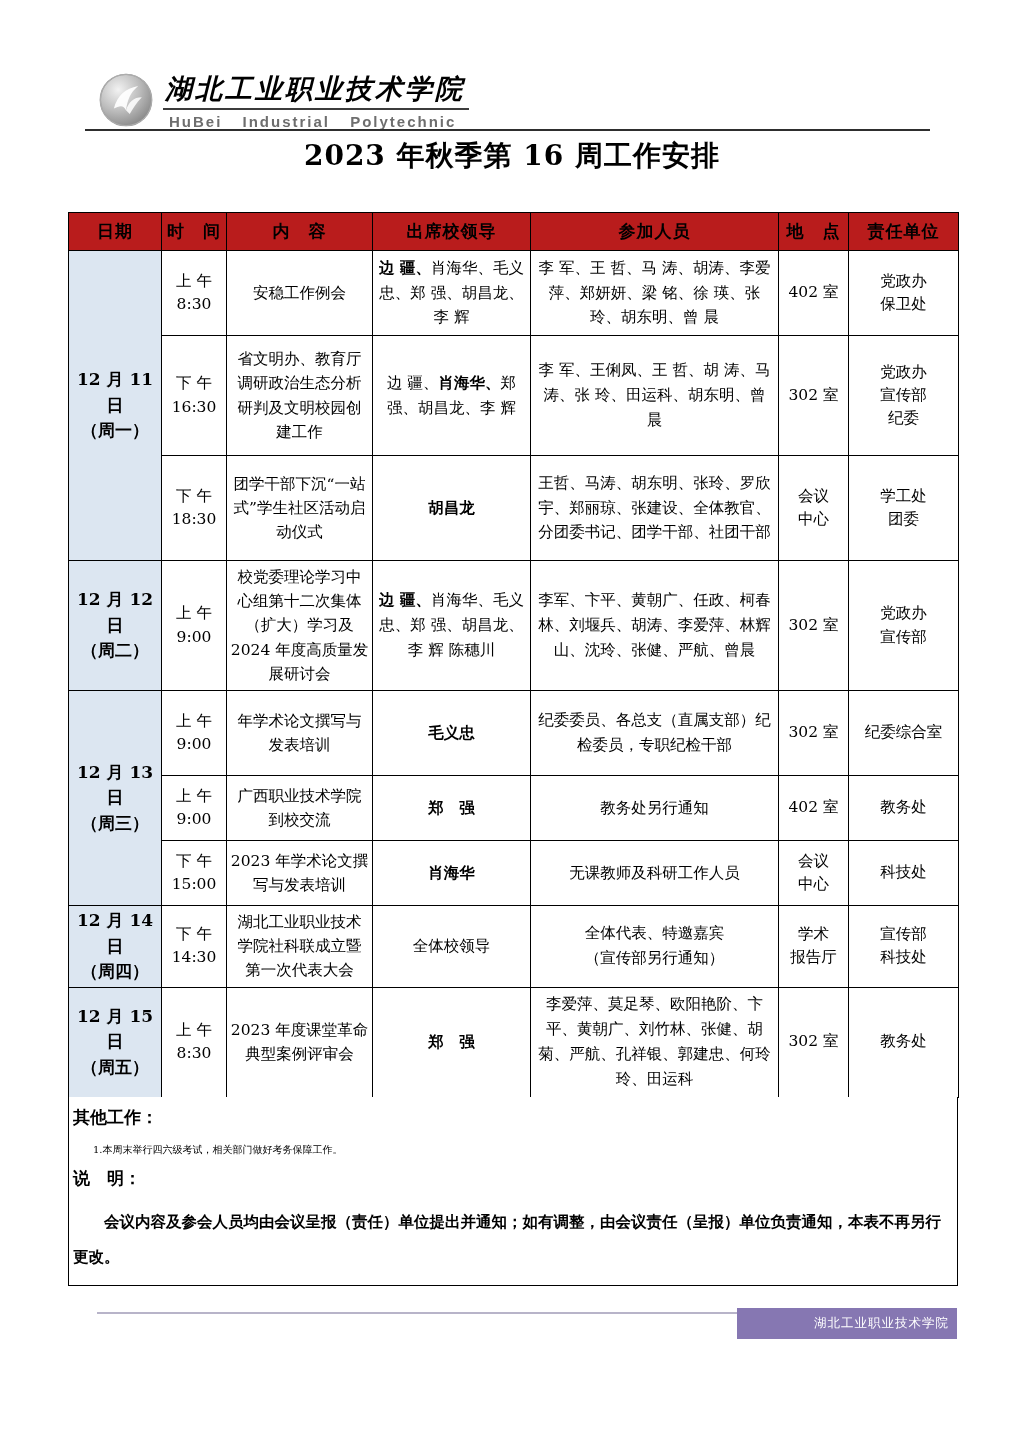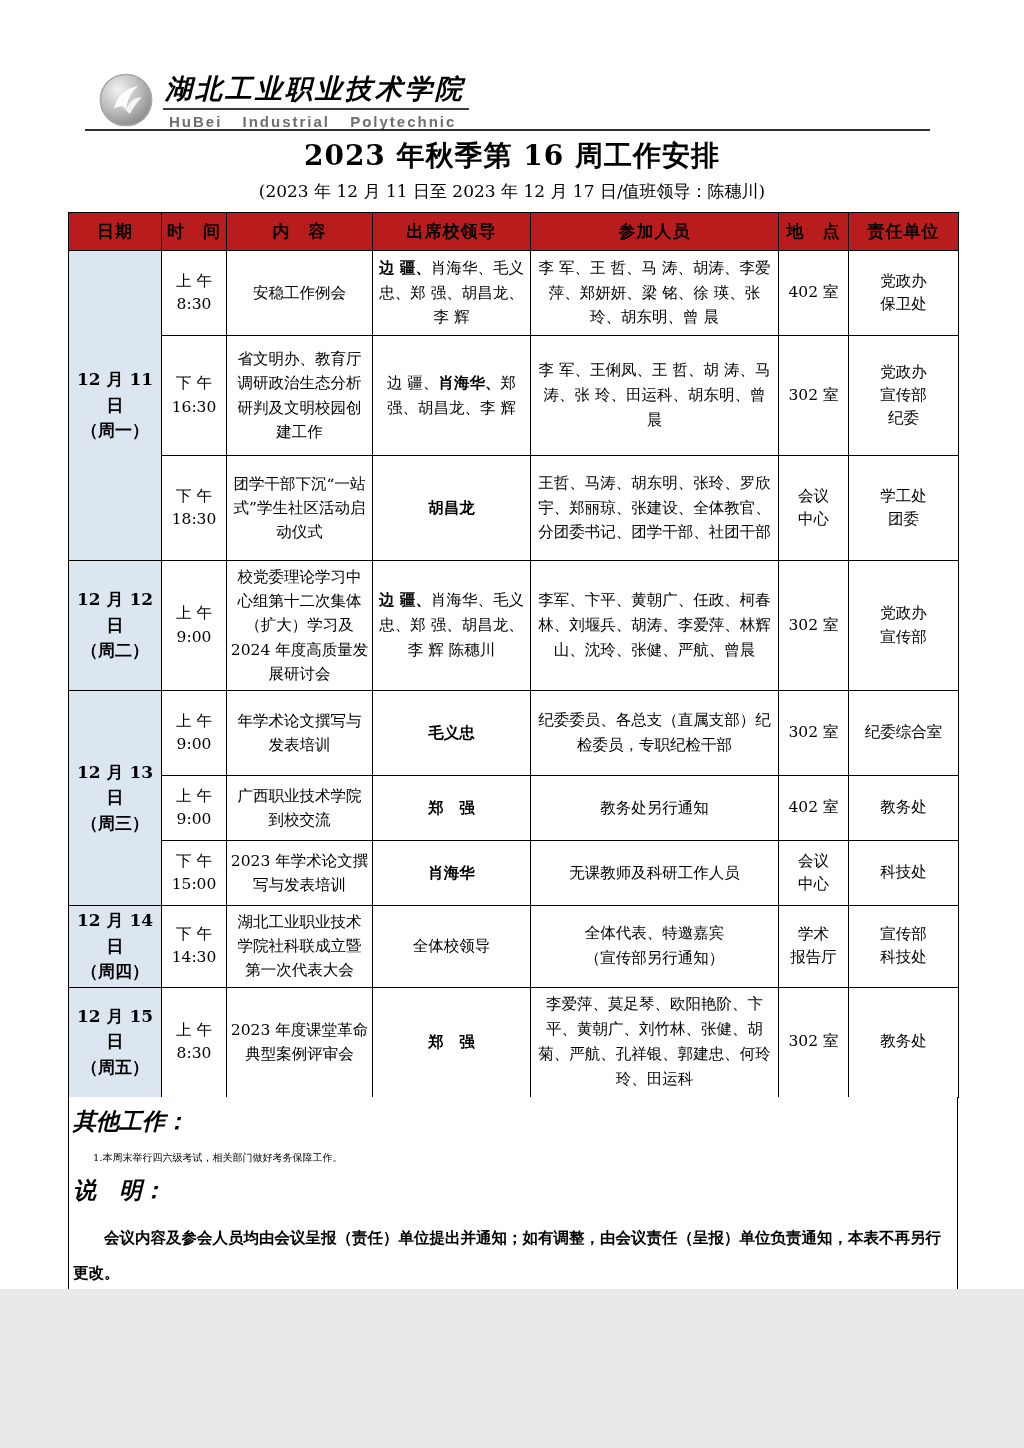--- a/index.html
+++ b/index.html
@@ -1,17 +1,17 @@
 <!DOCTYPE html>
 <html><head>
 <meta charset="utf-8">
 <style>
   html,body{margin:0;padding:0;background:#e9e9e9;}
   .page{
-    position:relative;width:1024px;height:1289px;margin:0 auto;background:#fff;
+    position:relative;width:1024px;height:1448px;margin:0 auto;background:#fff;
     font-family:"DejaVu Serif","Liberation Serif",serif;color:#000;overflow:hidden;
   }
   
   .logo{position:absolute;left:98px;top:72px;display:flex;align-items:flex-start;gap:9px;}
   .emblem{width:56px;height:56px;flex:0 0 auto;}
   .logo-text{display:flex;flex-direction:column;}
   .logo-cn{
     font-size:27px;font-weight:bold;font-style:italic;letter-spacing:3px;
     border-bottom:2px solid #3c3c3c;padding:0 4px 2px 2px;line-height:1.25;
   }
@@ -33,21 +33,21 @@
   td{font-size:15.5px;line-height:1.5;}
   .date-cell{background:#dce6f1;font-weight:bold;white-space:pre-line;font-size:17px;}
   .time-cell,.location-cell,.unit-cell,.participants-cell{white-space:pre-line;}
   .content-cell{line-height:1.55;}
   .participants-cell{line-height:1.6;}
   .leader-cell{line-height:1.6;}
   .bold{font-weight:bold;}
   
   .notes{border:1px solid #000;border-top:none;margin-top:-1px;background:#fff;
     padding:5px 12px 10px 4px;min-height:152px;box-sizing:border-box;text-align:left;}
-  .notes-label{font-weight:bold;font-size:23px;margin:4px 0 2px 0;font-style:italic;}
+  .notes-label{font-weight:bold;font-size:17px;margin:4px 0 2px 0;}
   .notes-item{font-size:10px;text-indent:2em;margin:14px 0 10px 0;}
   .notes-text{font-size:15.5px;text-indent:2em;margin:14px 0 0 0;line-height:2.3;font-weight:bold;}
   
   .footer-line{position:absolute;left:97px;top:1312px;width:640px;height:2px;background:#b8b4c9;}
   .footer-badge{
     position:absolute;left:737px;top:1308px;width:220px;height:31px;background:#8677b2;
     color:#fff;font-size:12.5px;letter-spacing:1px;display:flex;align-items:center;
     justify-content:flex-end;padding-right:8px;box-sizing:border-box;
   }
 </style>
@@ -74,21 +74,20 @@
     </div>
     <div class="logo-text">
       <div class="logo-cn">湖北工业职业技术学院</div>
       <div class="logo-en">HuBei Industrial Polytechnic</div>
     </div>
   </div>
 
   <div class="header-rule"></div>
 
   <h1 class="title">2023 年秋季第 16 周工作安排</h1>
-  <div class="subtitle">(2023 年 12 月 11 日至 2023 年 12 月 17 日/值班领导：陈穗川)</div>
 
   <div class="sheet">
     <table>
       <colgroup>
         <col style="width:93px">
           <col style="width:65px">
           <col style="width:146px">
         <col style="width:158px">
           <col style="width:248px">
           <col style="width:70px">

